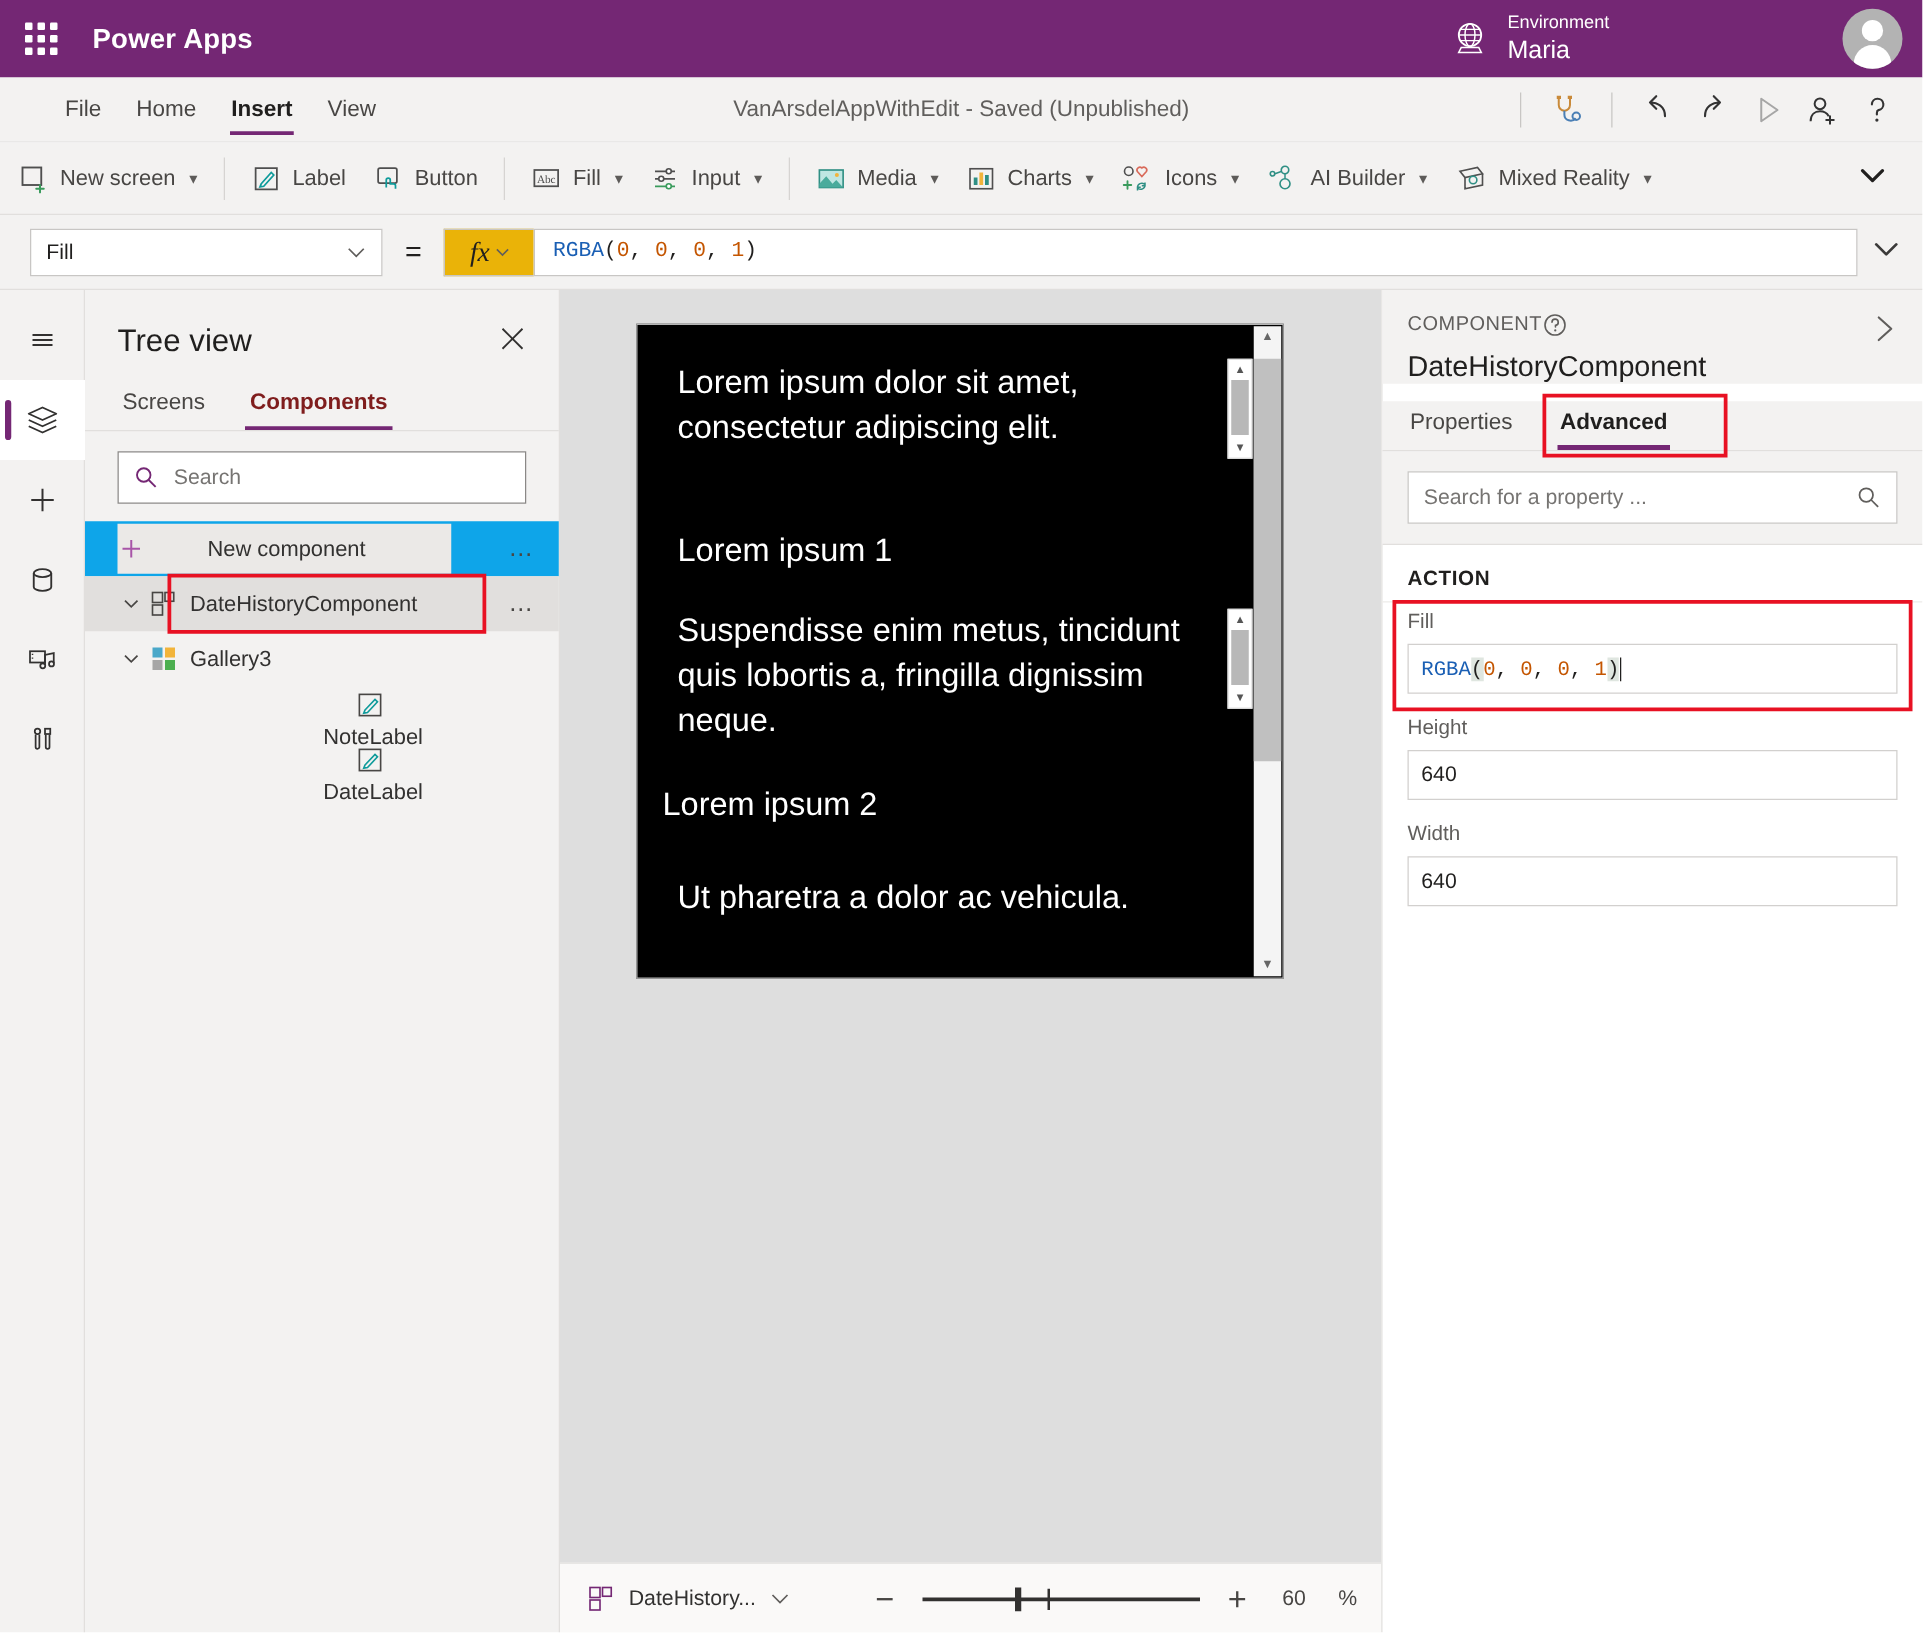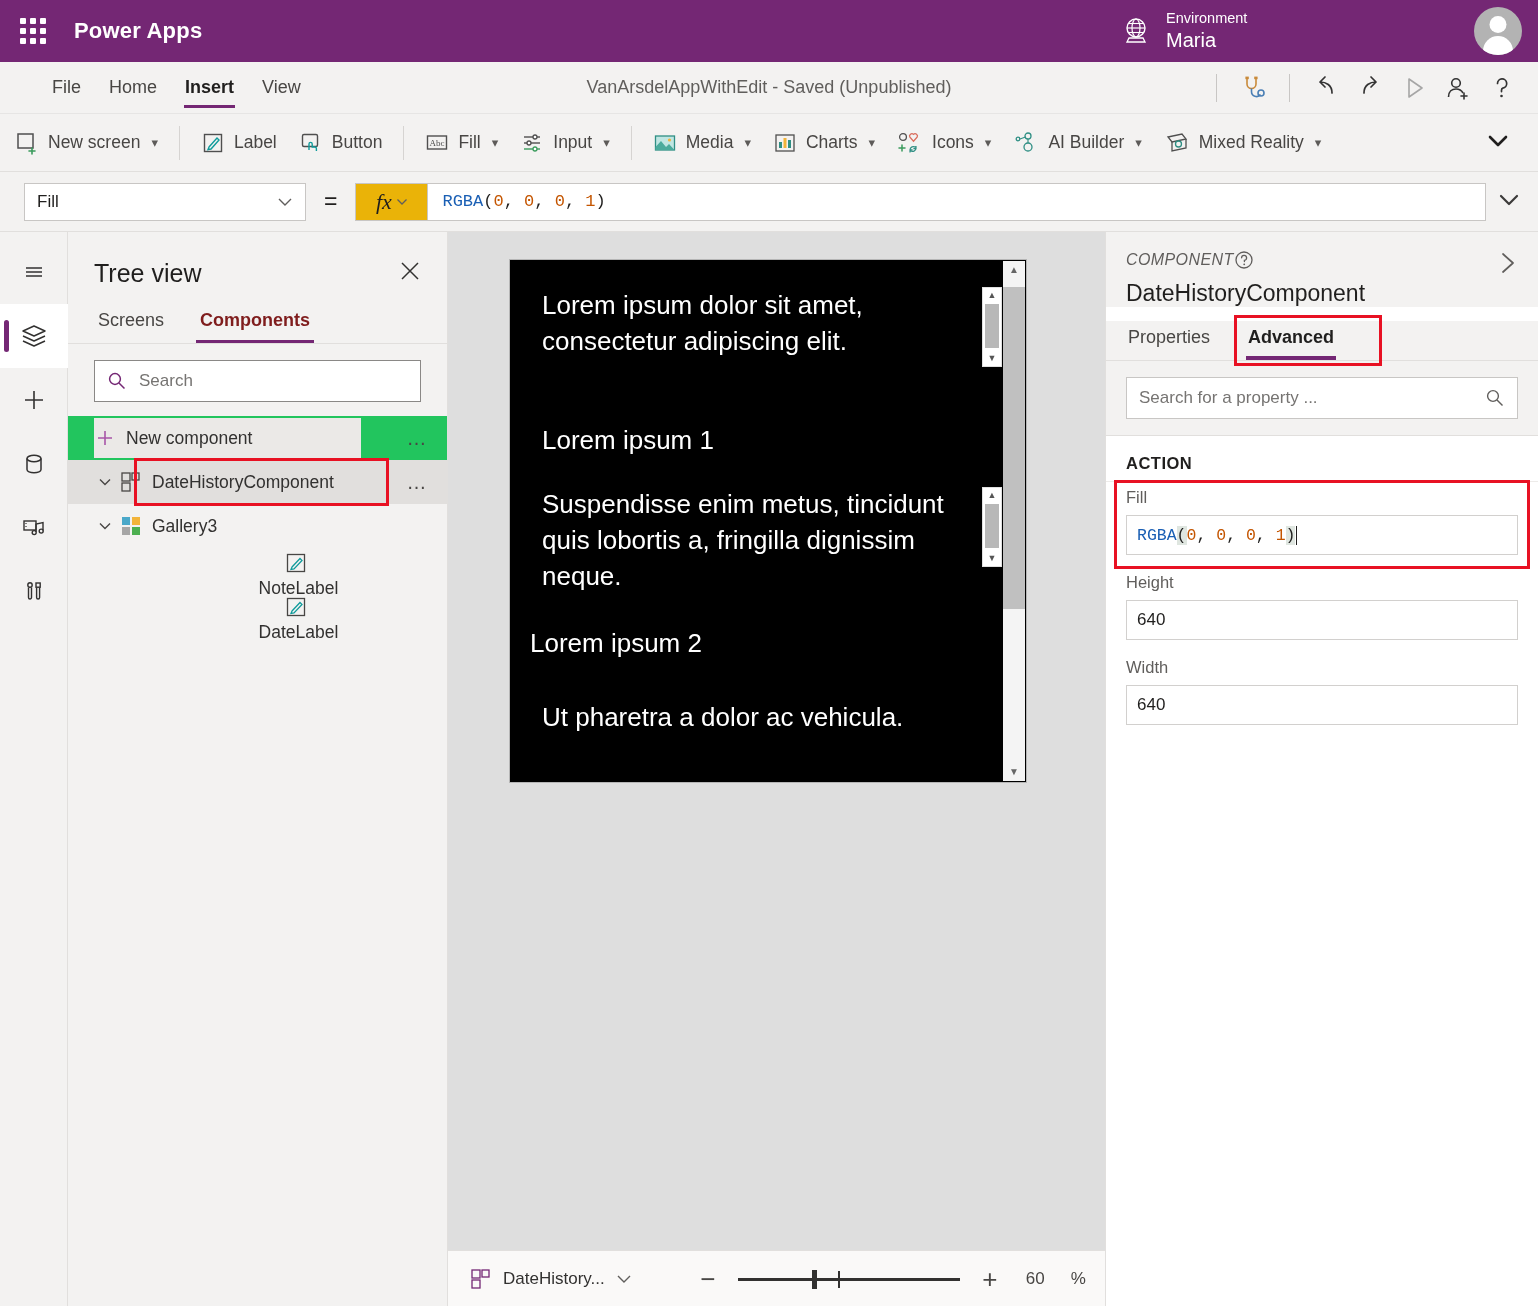--- a/index.html
+++ b/index.html
@@ -14,21 +14,21 @@
   
   .topbar {
     height: 62px; background: #742774; color: #fff;
     display: flex; align-items: center; flex: 0 0 62px; position: relative;
   }
   .waffle { width: 34px; height: 34px; margin-left: 16px; display: grid;
     grid-template-columns: repeat(3, 6px); grid-template-rows: repeat(3, 6px);
     gap: 4px; align-content: center; justify-content: center; cursor: pointer; }
   .waffle i { display: block; width: 6px; height: 6px; background: #fff; border-radius: 1px; }
   .brand { font-size: 22px; font-weight: bold; margin-left: 24px; letter-spacing: .2px; }
-  .env-wrap { position: absolute; left: 1120px; top: 0; height: 62px; display: flex; align-items: center; }
+  .env-wrap { position: absolute; left: 1160px; top: 0; height: 62px; display: flex; align-items: center; }
   .globe-icon { width: 32px; height: 32px; margin-right: 14px; }
   .env-text { line-height: 1.25; }
   .env-label { font-size: 14.5px; font-weight: 400; }
   .env-name { font-size: 20px; font-weight: 400; }
   .avatar { position: absolute; right: 16px; top: 7px; width: 48px; height: 48px;
     border-radius: 50%; background: #b3b3b3; overflow: hidden; cursor: pointer; }
   .avatar .head { position: absolute; left: 50%; top: 9px; transform: translateX(-50%);
     width: 17px; height: 17px; border-radius: 50%; background: #fff; }
   .avatar .body { position: absolute; left: 50%; top: 29px; transform: translateX(-50%);
     width: 30px; height: 24px; border-radius: 15px 15px 0 0; background: #fff; }
@@ -111,21 +111,21 @@
   .search-wrap { padding: 16px 26px 0; }
   .search-box { height: 42px; background: #fff; border: 1px solid #8a8886;
     display: flex; align-items: center; padding: 0 12px; gap: 12px; cursor: text; }
   .search-box input { border: none; outline: none; font-size: 17px; color: #201f1e;
     flex: 1; font-family: "Liberation Sans", sans-serif; background: transparent; }
   .search-box input::placeholder { color: #767472; }
   .tree-row { display: flex; align-items: center; height: 44px; padding-left: 26px;
     cursor: pointer; font-size: 17.5px; color: #323130; position: relative; }
   .tree-row .dots { position: absolute; right: 18px; font-size: 20px; color: #484644;
     letter-spacing: 2.5px; cursor: pointer; }
-  .newcomp { background: #22c55e; }
+  .newcomp { background: #0ea5e9; gap: 40px; }
   .newcomp .plus-hl { position: absolute; left: 26px; right: 86px; top: 2px; bottom: 2px;
     background: #ebe9e7; }
   .tree-row.selected { background: #e1dfdd; }
   .hl-box { position: absolute; border: 3px solid #e81123; pointer-events: none; }
   .tw-twisty { width: 22px; color: #484644; font-size: 12px; display: flex;
     align-items: center; justify-content: center; flex: 0 0 22px; }
   .tw-icon { width: 30px; display: flex; align-items: center; justify-content: center;
     flex: 0 0 30px; margin-right: 6px; }
   .indent1 { padding-left: 54px; }
   .indent2 { padding-left: 82px; flex-direction: column; }
@@ -165,21 +165,21 @@
   .slider .knob { position: absolute; left: 74px; top: 1px; width: 5px; height: 19px; background: #323130; }
   .zval { font-size: 17px; color: #484644; margin-left: 6px; }
   .zpct { font-size: 17px; color: #484644; margin-left: 8px; }
   .fit-icon { margin-left: 34px; cursor: pointer; }
 
   
   .props { width: 433px; background: #fff; border-left: 1px solid #e1dfdd;
     flex: 0 0 433px; display: flex; flex-direction: column; position: relative; }
   .props-head { padding: 18px 20px 0 20px; background: #f3f2f1; }
   .comp-kicker { display: flex; align-items: center; font-size: 16px;
-    color: #605e5c; letter-spacing: .4px; font-style: italic; }
+    color: #605e5c; letter-spacing: .4px; }
   .collapse-chev { position: absolute; right: 18px; top: 18px; cursor: pointer; }
   .comp-name { font-size: 23px; color: #201f1e; margin-top: 10px; }
   .ptabs { display: flex; padding: 0 20px; background: #f3f2f1;
     border-bottom: 1px solid #e1dfdd; margin-top: 14px; position: relative; }
   .ptab { font-size: 18px; color: #484644; padding: 6px 2px 12px; margin-right: 34px;
     cursor: pointer; position: relative; text-align: center; }
   .ptab.active { color: #201f1e; font-weight: bold; }
   .ptab.active::after { content: ""; position: absolute; left: 0; right: 0; bottom: 0;
     height: 4px; background: #742774; }
   .psearch-wrap { padding: 16px 20px; background: #f3f2f1; border-bottom: 1px solid #e1dfdd; }

